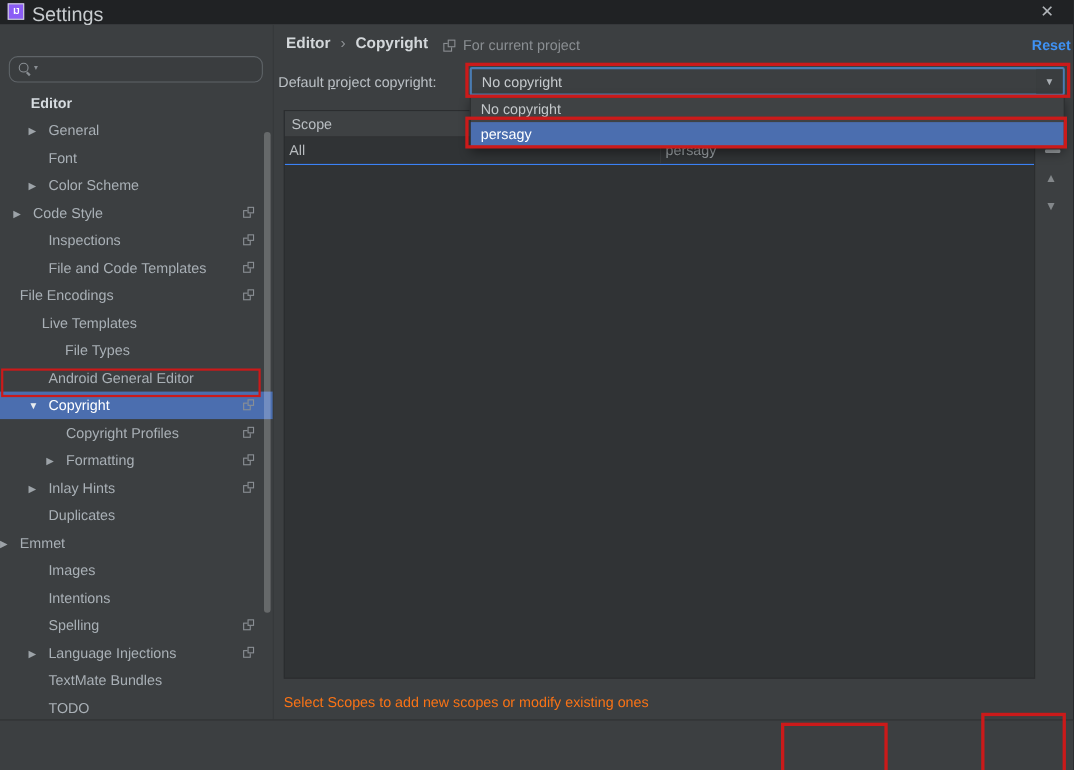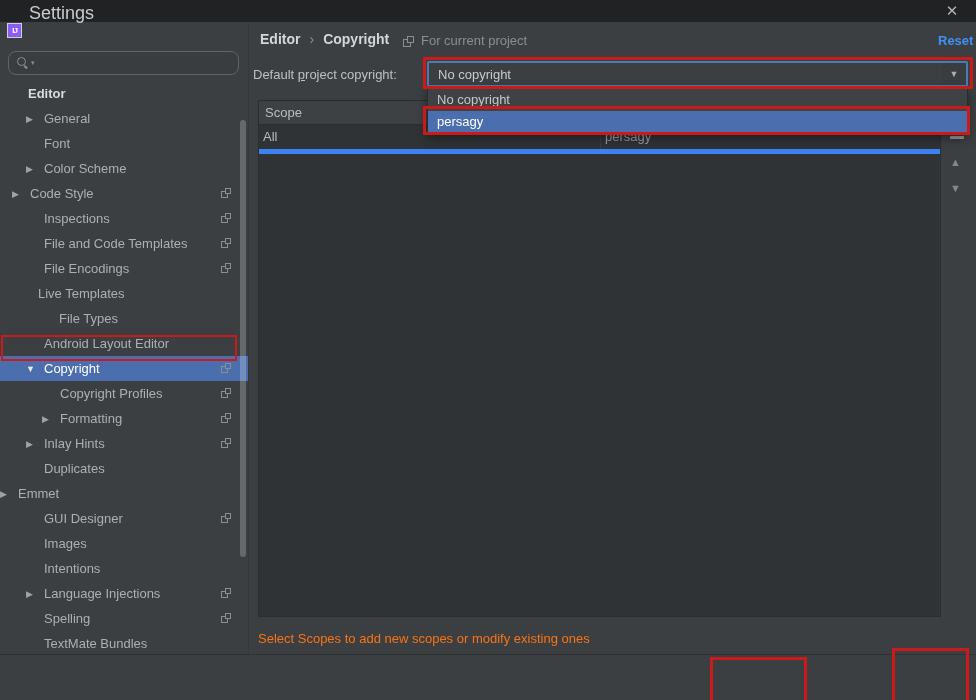--- a/index.html
+++ b/index.html
@@ -5,21 +5,21 @@
   html,body{margin:0;padding:0;background:#1b1c1e;}
   #window{
     position:relative;width:976px;height:700px;overflow:hidden;
     background:#3c3f41;font-family:"Liberation Sans",sans-serif;font-size:13px;color:#bbc0c4;
     -webkit-font-smoothing:antialiased;
   }
   
   #titlebar{position:absolute;left:0;top:0;width:976px;height:22px;background:#202224;}
   #app-logo{position:absolute;left:7px;top:3px;width:15px;height:15px;background:#8b5cf6;
     border:1px solid #cfd2d4;box-sizing:border-box;color:#fff;font-size:8px;font-weight:bold;
-    display:flex;align-items:center;justify-content:center;letter-spacing:-1px;margin-top:20px;}
+    display:flex;align-items:center;justify-content:center;letter-spacing:-1px;}
   #win-title{position:absolute;left:29px;top:3px;color:#c8cccf;font-size:18px;}
   #win-close{position:absolute;left:942px;top:1px;width:20px;height:20px;color:#b0b4b8;
     font-size:15px;line-height:20px;text-align:center;cursor:default;}
   
   #sidebar{position:absolute;left:0;top:22px;width:248px;height:632px;}
   #sidebar-divider{position:absolute;left:248px;top:22px;width:1px;height:632px;background:#36393b;}
   #search-box{position:absolute;left:8px;top:29px;width:231px;height:24px;box-sizing:border-box;
     border:1px solid #5f6468;border-radius:8px;background:#3a3d3f;display:flex;align-items:center;padding-left:8px;gap:2px;}
   .mag-icon{position:relative;width:12px;height:12px;display:inline-block;}
   .mag-icon::before{content:"";position:absolute;left:0;top:0;width:7px;height:7px;border:1.5px solid #8a8f94;border-radius:50%;}
@@ -55,21 +55,21 @@
   
   #dropdown-popup{position:absolute;left:427px;top:88px;width:541px;background:#3f4244;
     border:1px solid #2a2c2e;box-sizing:border-box;box-shadow:0 4px 10px rgba(0,0,0,0.45);z-index:30;}
   .dd-option{height:22px;line-height:22px;padding-left:9px;color:#c3c7ca;white-space:nowrap;}
   .dd-option.selected{background:#4b6eaf;color:#ffffff;}
   
   #scope-table{position:absolute;left:258px;top:100px;width:683px;height:517px;box-sizing:border-box;
     border:1px solid #2b2d2f;background:#303335;z-index:5;}
   #scope-table-header{height:24px;line-height:24px;background:#3e4143;border-bottom:1px solid #2b2d2f;
     color:#b9bec2;padding-left:6px;box-sizing:border-box;}
-  .scope-row{display:flex;height:24px;line-height:24px;border-bottom:5px solid #3b82f6;}
+  .scope-row{display:flex;height:24px;line-height:24px;border-bottom:1px solid #3b82f6;}
   .scope-cell-1{width:341px;padding-left:4px;color:#b8bcbf;box-sizing:border-box;}
   .scope-cell-2{flex:1;border-left:1px solid #3a3d3f;padding-left:4px;color:#9aa0a4;}
   
   #tb-remove{position:absolute;left:950px;top:136px;width:14px;height:3px;background:#9ba0a3;border-radius:1px;z-index:6;}
   #tb-up{position:absolute;left:950px;top:156px;color:#83878a;font-size:11px;z-index:6;}
   #tb-down{position:absolute;left:950px;top:182px;color:#83878a;font-size:11px;z-index:6;}
   
   #scopes-link{position:absolute;left:258px;top:631px;color:#f97316;cursor:pointer;}
   #bottombar{position:absolute;left:0;top:654px;width:976px;height:46px;background:#3c3f41;border-top:1px solid #2f3133;box-sizing:border-box;}
   
@@ -98,35 +98,34 @@
       <input id="search-input" placeholder="" style="">
     </div>
     <div id="tree">
         <div class="tree-row tree-header" style="padding-left: 28px;"><span>Editor</span></div>
         <div class="tree-row" style="padding-left: 26px;"><span class="tree-arrow">▶</span><span>General</span></div>
         <div class="tree-row" style="padding-left: 26px;"><span class="tree-arrow"></span><span>Font</span></div>
         <div class="tree-row" style="padding-left: 26px;"><span class="tree-arrow">▶</span><span>Color Scheme</span></div>
         <div class="tree-row" style="padding-left: 12px;"><span class="tree-arrow">▶</span><span>Code Style</span><span class="badge-icon"></span></div>
         <div class="tree-row" style="padding-left: 26px;"><span class="tree-arrow"></span><span>Inspections</span><span class="badge-icon"></span></div>
         <div class="tree-row" style="padding-left: 26px;"><span class="tree-arrow"></span><span>File and Code Templates</span><span class="badge-icon"></span></div>
-        <div class="tree-row" style="padding-left: 26px;"><span class="tree-arrow"></span><span>File Encodings</span><span class="badge-icon"></span></div>
+        <div class="tree-row" style=""><span class="tree-arrow"></span><span>File Encodings</span><span class="badge-icon"></span></div>
         <div class="tree-row" style="padding-left: 20px;"><span class="tree-arrow"></span><span>Live Templates</span></div>
         <div class="tree-row" style="padding-left: 41px;"><span class="tree-arrow"></span><span>File Types</span></div>
-        <div class="tree-row" style="padding-left: 26px;"><span class="tree-arrow"></span><span>Android Layout Editor</span></div>
+        <div class="tree-row" style="padding-left: 26px;"><span class="tree-arrow"></span><span>Android General Editor</span></div>
         <div class="tree-row selected" style="padding-left: 26px;"><span class="tree-arrow">▼</span><span>Copyright</span><span class="badge-icon"></span></div>
         <div class="tree-row" style="padding-left: 42px;"><span class="tree-arrow"></span><span>Copyright Profiles</span><span class="badge-icon"></span></div>
         <div class="tree-row" style="padding-left: 42px;"><span class="tree-arrow">▶</span><span>Formatting</span><span class="badge-icon"></span></div>
         <div class="tree-row" style="padding-left: 26px;"><span class="tree-arrow">▶</span><span>Inlay Hints</span><span class="badge-icon"></span></div>
         <div class="tree-row" style="padding-left: 26px;"><span class="tree-arrow"></span><span>Duplicates</span></div>
         <div class="tree-row" style=""><span class="tree-arrow">▶</span><span>Emmet</span></div>
-        <div class="tree-row" style="padding-left: 26px;"><span class="tree-arrow"></span><span>GUI Designer</span><span class="badge-icon"></span></div>
         <div class="tree-row" style="padding-left: 26px;"><span class="tree-arrow"></span><span>Images</span></div>
         <div class="tree-row" style="padding-left: 26px;"><span class="tree-arrow"></span><span>Intentions</span></div>
+        <div class="tree-row" style="padding-left: 26px;"><span class="tree-arrow"></span><span>Spelling</span><span class="badge-icon"></span></div>
         <div class="tree-row" style="padding-left: 26px;"><span class="tree-arrow">▶</span><span>Language Injections</span><span class="badge-icon"></span></div>
-        <div class="tree-row" style="padding-left: 26px;"><span class="tree-arrow"></span><span>Spelling</span><span class="badge-icon"></span></div>
         <div class="tree-row" style="padding-left: 26px;"><span class="tree-arrow"></span><span>TextMate Bundles</span></div>
         <div class="tree-row" style="padding-left: 26px;"><span class="tree-arrow"></span><span>TODO</span></div>
       </div>
     <div id="sidebar-scrollbar"></div>
   </div>
   <div id="sidebar-divider"></div>
 
   <div id="breadcrumb">
     <span>Editor</span>
     <span class="sep">›</span>

